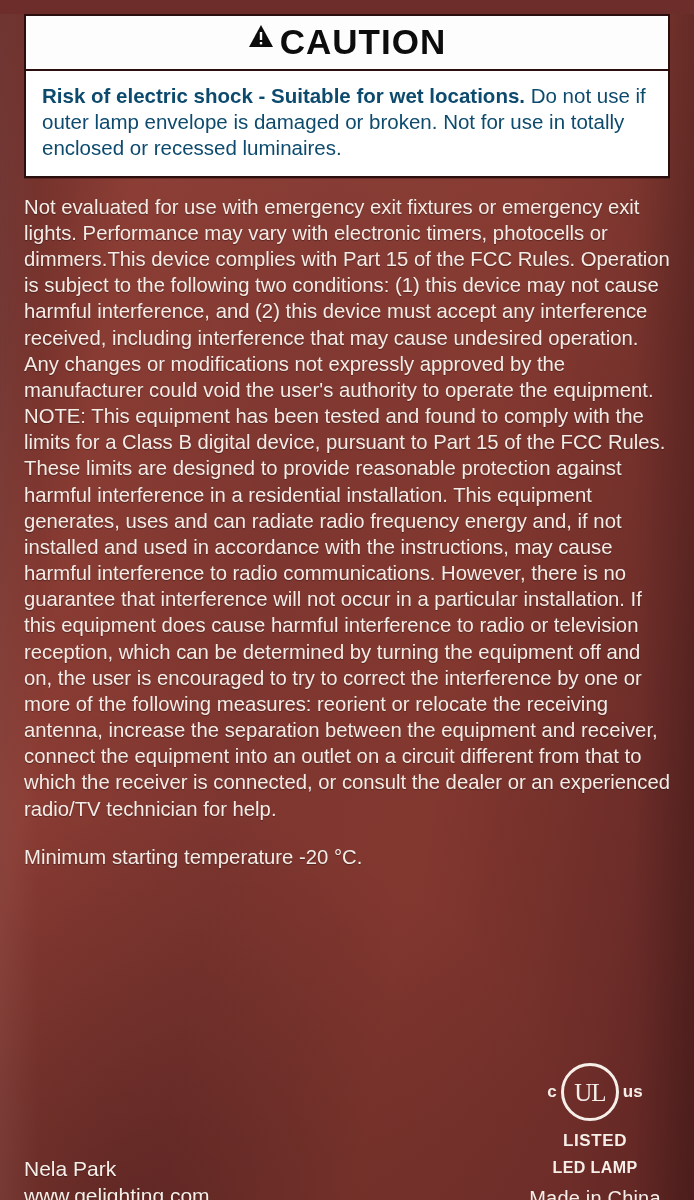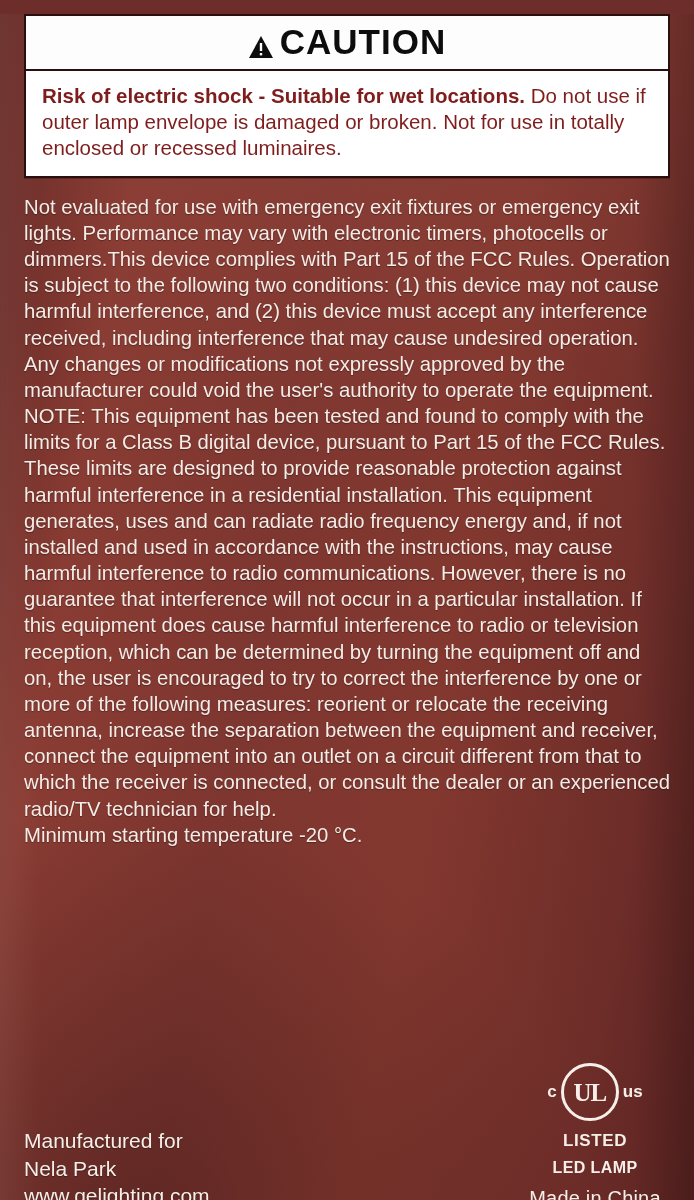--- a/index.html
+++ b/index.html
@@ -41,21 +41,21 @@
 
   
   .caution-box {
     margin-top: 14px;
     border: 2px solid #2b0f0e;
     background: #ffffff;
     box-shadow: 0 1px 0 rgba(0,0,0,0.25);
   }
   .caution-header {
     display: flex;
-    align-items: flex-end;
+    align-items: flex-start;
     justify-content: center;
     gap: 6px;
     border-bottom: 2px solid #2b0f0e;
     padding: 8px 17px 10px;
     background: #fdfdfd;
   }
   .caution-title {
     font-size: 35px;
     font-weight: bold;
     letter-spacing: 1px;
@@ -64,35 +64,36 @@
   }
   .warn-icon {
     width: 26px;
     height: 24px;
     display: block;
   }
   .caution-body {
     padding: 12px 14px 14px 16px;
     font-size: 20.5px;
     line-height: 1.28;
-    color: #7f1d1d;
+    color: #0c4a6e;
   }
   .caution-body b {
     font-weight: bold;
   }
 
   
   .fcc {
     margin-top: 16px;
     color: #f4ece7;
     font-size: 20.3px;
     line-height: 1.29;
     text-shadow: 0 1px 1px rgba(0,0,0,0.35);
   }
   .min-temp {
+    margin-top: 22px;
     color: #f4ece7;
     font-size: 20.3px;
     line-height: 1.29;
     text-shadow: 0 1px 1px rgba(0,0,0,0.35);
   }
 
   
   .footer {
     position: absolute;
     left: 24px;
@@ -129,21 +130,21 @@
   }
   .ul-circle {
     width: 52px;
     height: 52px;
     border: 3px solid #f6efe9;
     border-radius: 50%;
     display: flex;
     align-items: center;
     justify-content: center;
     font-family: "Liberation Serif", serif;
-    font-weight: bold;
+    font-weight: normal;
     font-size: 25px;
     letter-spacing: -1px;
     line-height: 1;
   }
   .ul-listed {
     font-size: 17px;
     font-weight: bold;
     letter-spacing: 0.6px;
     margin-top: 10px;
   }
@@ -181,21 +182,20 @@
     </div>
 
     <div class="fcc">Not evaluated for use with emergency exit fixtures or emergency exit lights. Performance may vary with electronic timers, photocells or dimmers.This device complies with Part 15 of the FCC Rules. Operation is subject to the following two conditions: (1) this device may not cause harmful interference, and (2) this device must accept any interference received, including interference that may cause undesired operation. Any changes or modifications not expressly approved by the manufacturer could void the user's authority to operate the equipment. NOTE: This equipment has been tested and found to comply with the limits for a Class B digital device, pursuant to Part 15 of the FCC Rules. These limits are designed to provide reasonable protection against harmful interference in a residential installation. This equipment generates, uses and can radiate radio frequency energy and, if not installed and used in accordance with the instructions, may cause harmful interference to radio communications. However, there is no guarantee that interference will not occur in a particular installation. If this equipment does cause harmful interference to radio or television reception, which can be determined by turning the equipment off and on, the user is encouraged to try to correct the interference by one or more of the following measures:  reorient or relocate the receiving antenna, increase the separation between the equipment and receiver, connect the equipment into an outlet on a circuit different from that to which the receiver is connected, or consult the dealer or an experienced radio/TV technician for help.</div>
 
     <div class="min-temp">Minimum starting temperature -20 °C.</div>
 
   </div>
 
   <div class="footer">
     <div class="manufacturer">
-      <div>Manufactured for</div>
       <div>Nela Park</div>
       <div>www.gelighting.com</div>
     </div>
 
     <div class="ul-block">
       <div class="ul-mark">
         <span>c</span>
         <span class="ul-circle">UL</span>
         <span>us</span>
       </div>

